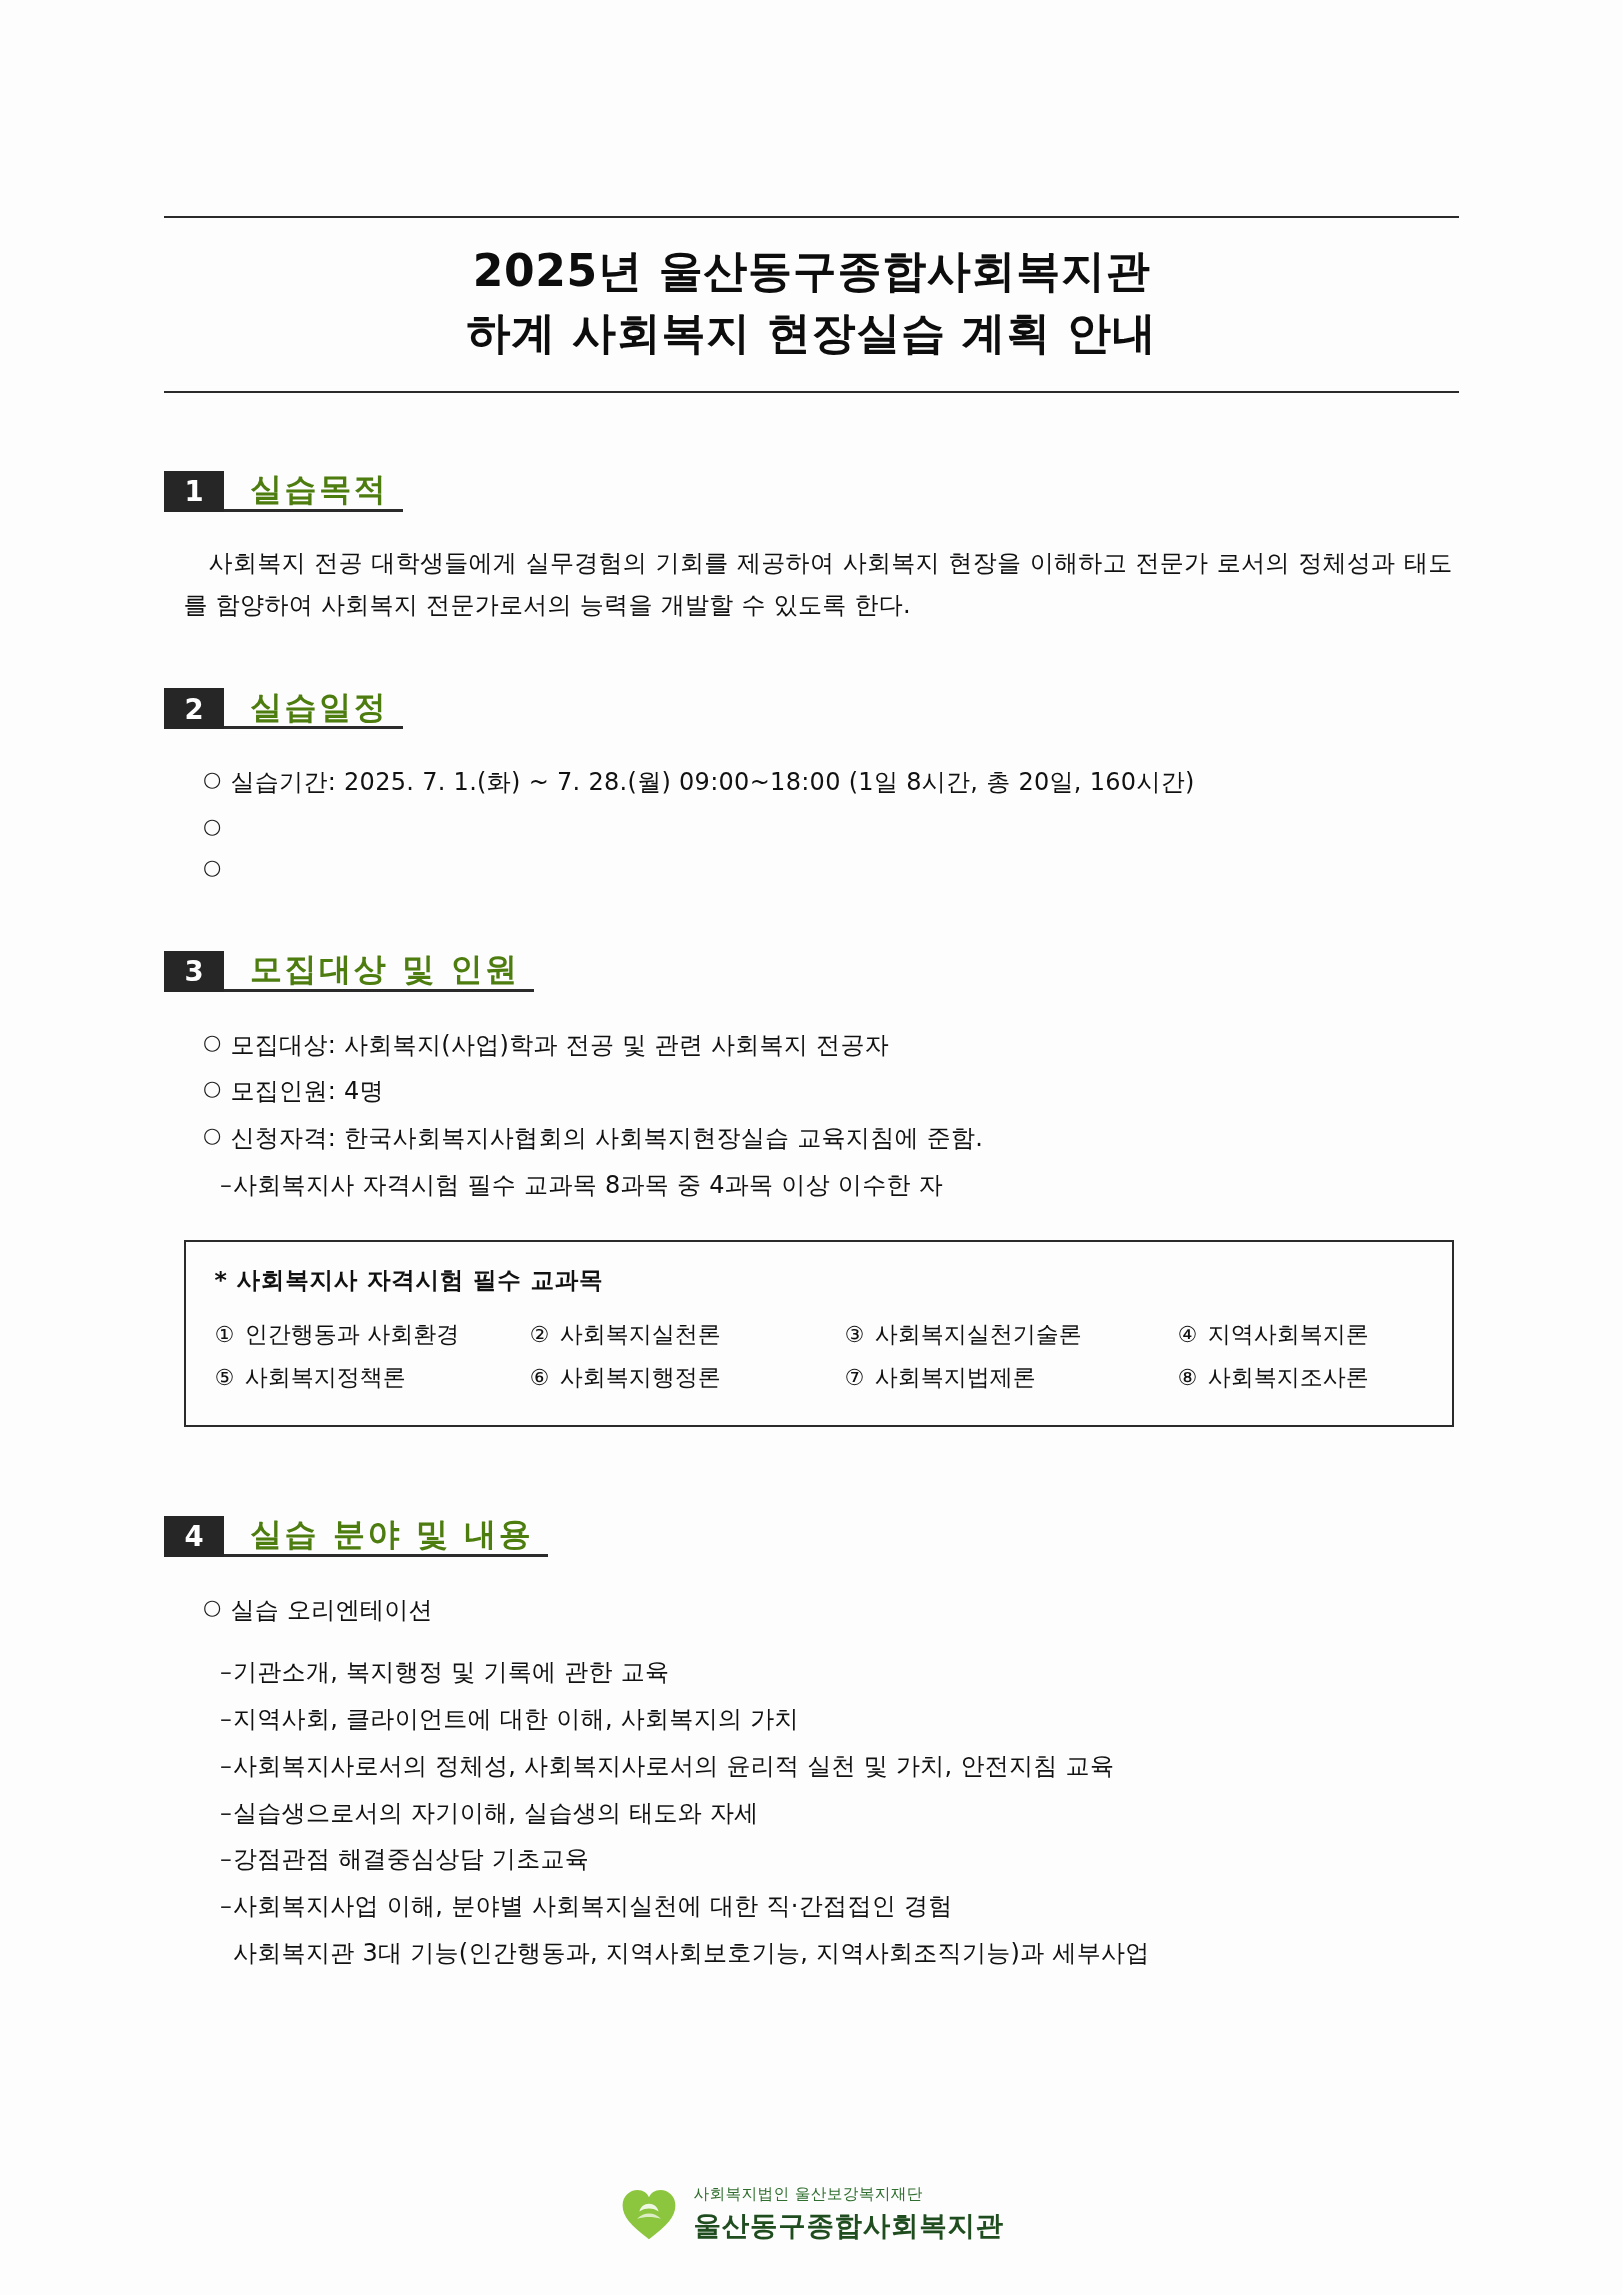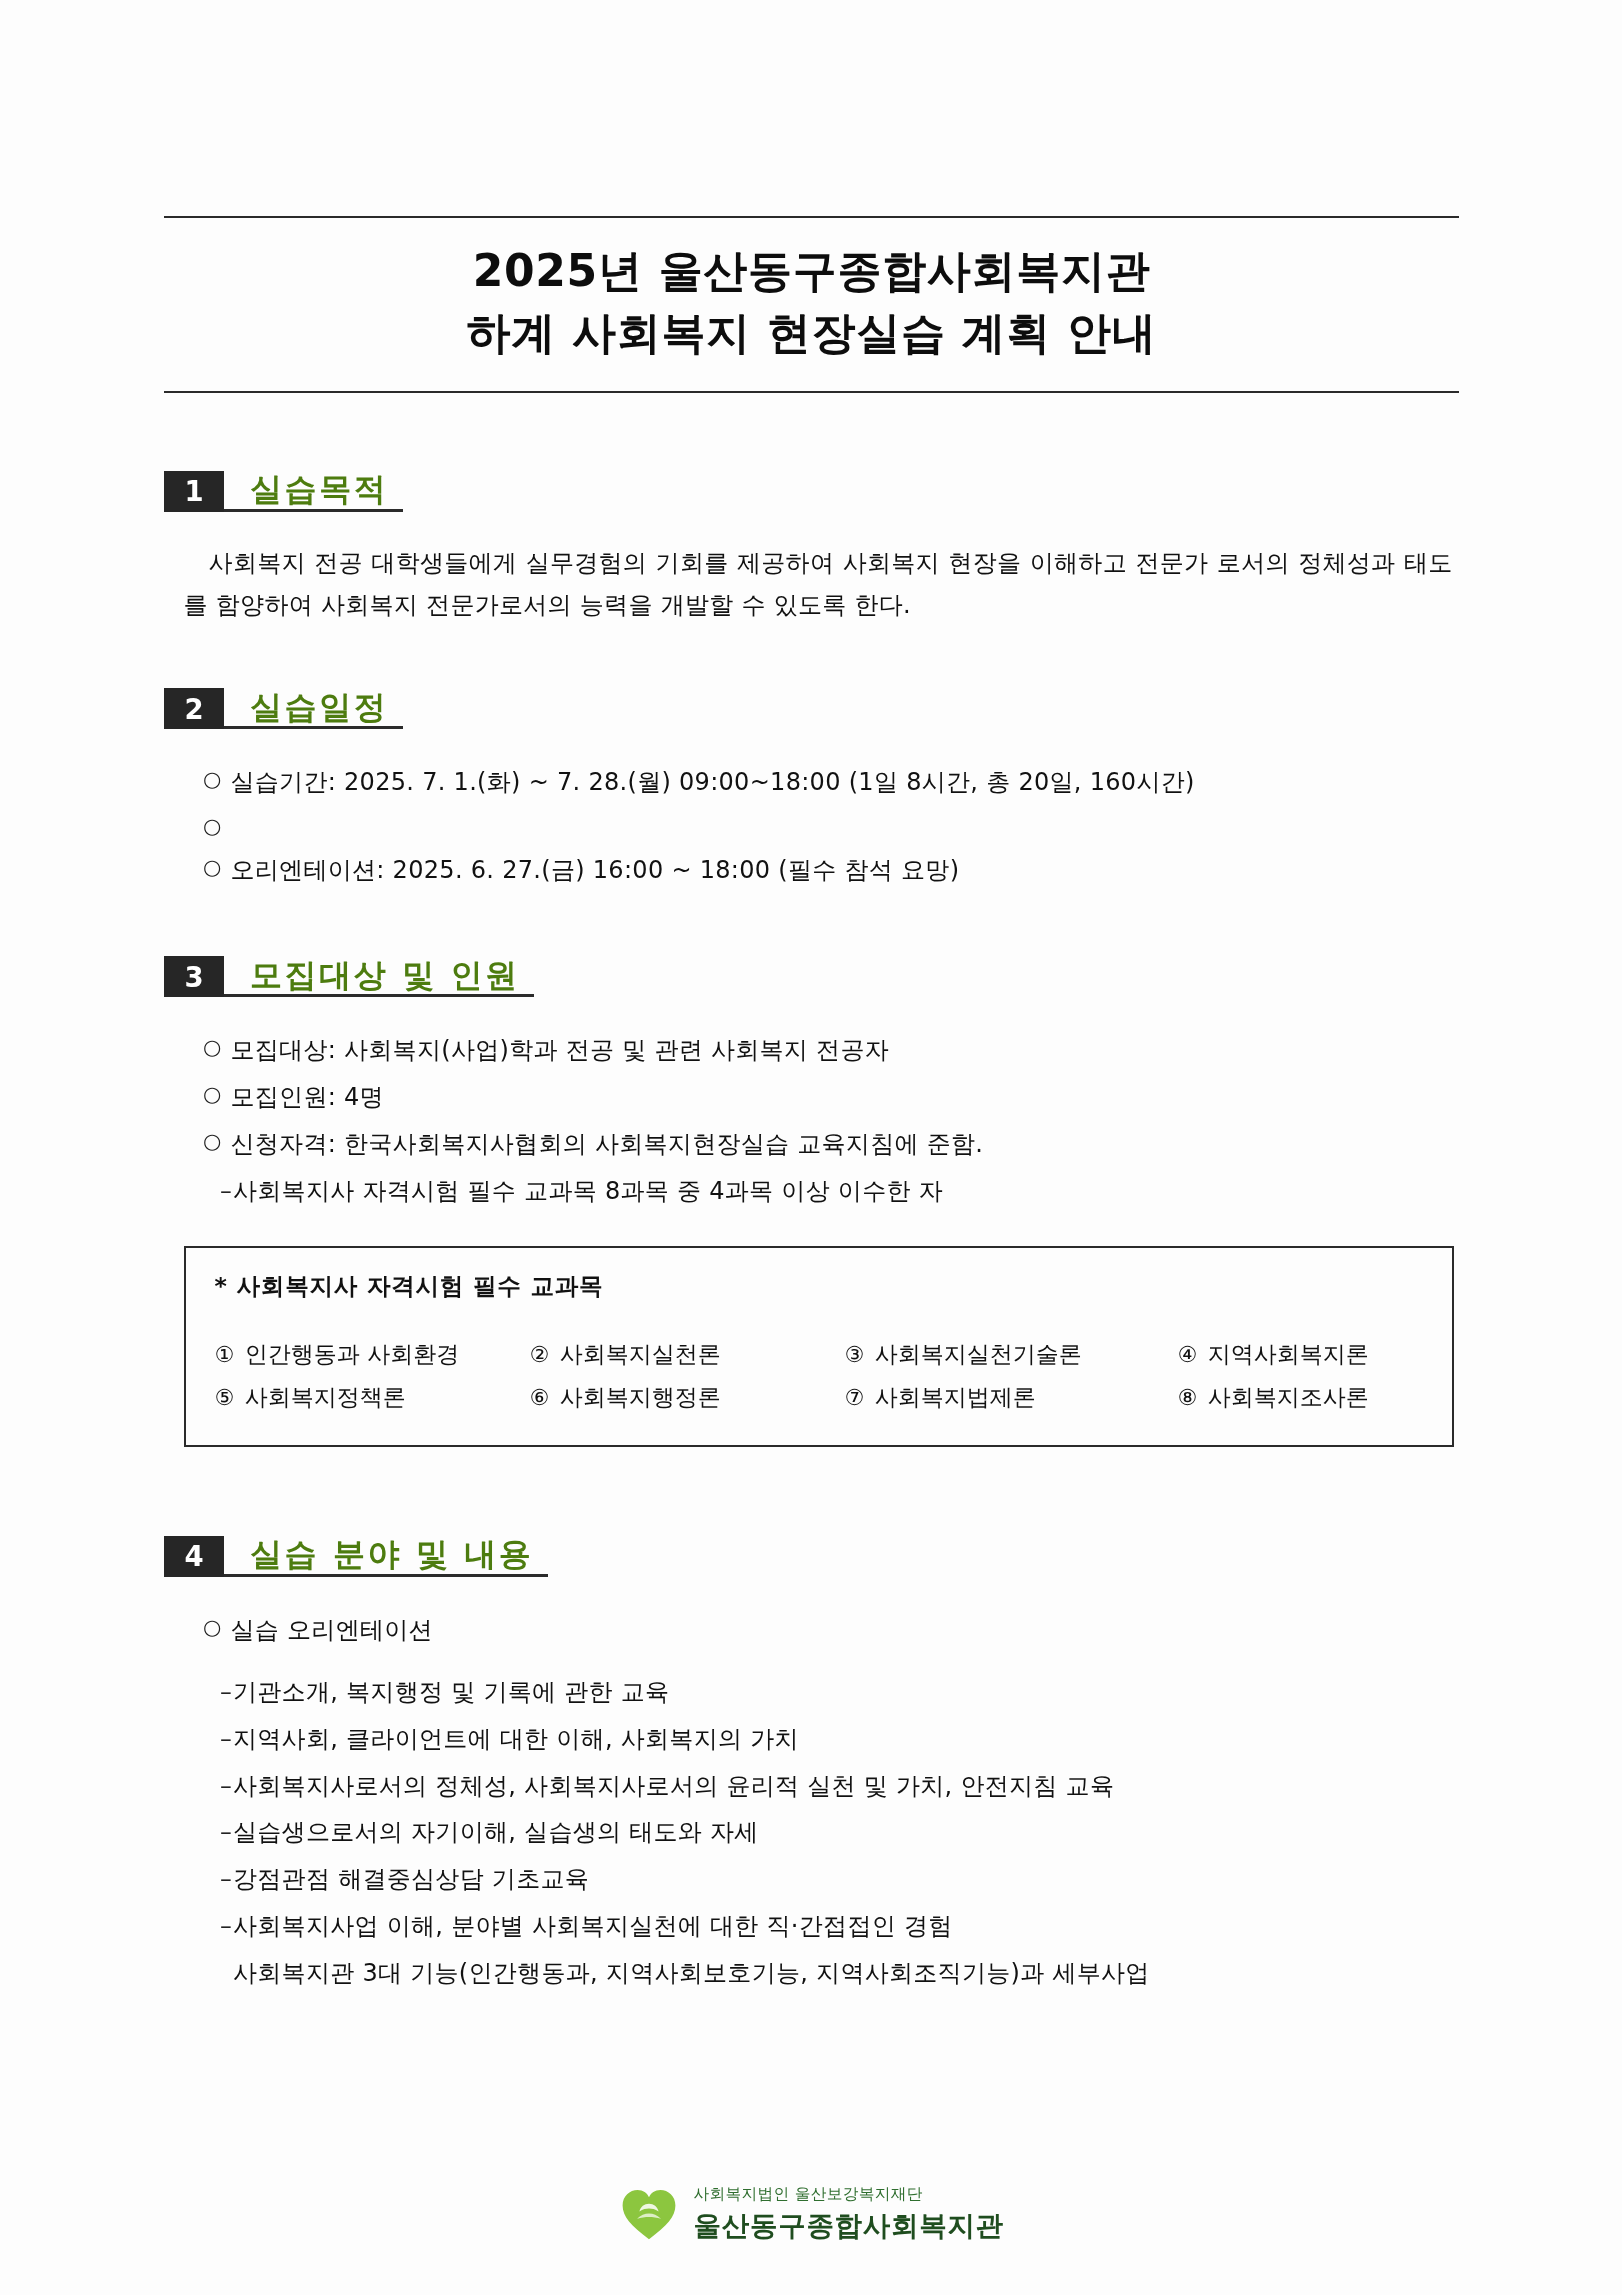--- a/index.html
+++ b/index.html
@@ -111,21 +111,21 @@
   
   .subject-box {
     border: 2px solid #2b2b2b;
     margin: 31px 5.2px 0 19.6px;
     padding: 22px 29px 25px 29px;
   }
   .subject-box .box-title {
     font-size: 23.6px;
     font-weight: bold;
     letter-spacing: 0.7px;
-    margin-bottom: 31px;
+    margin-bottom: 17px;
   }
   .subject-row {
     display: flex;
     font-size: 23px;
     line-height: 1.9;
   }
   .subject-cell {
     display: flex;
     align-items: baseline;
   }
@@ -207,21 +207,20 @@
     <ul class="bullets">
       <li>
         <span class="mark-circle">○</span>
         <span class="li-text">실습기간: 2025. 7. 1.(화) ~ 7. 28.(월) 09:00~18:00 (1일 8시간, 총 20일, 160시간)</span>
       </li>
       <li>
         <span class="mark-circle">○</span>
       </li>
       <li>
         <span class="mark-circle">○</span>
-        <span class="li-text">오리엔테이션: 2025. 6. 27.(금) 16:00 ~ 18:00 (필수 참석 요망)</span>
       </li>
     </ul>
   </div>
 
   <div class="spacer-80"></div>
 
   <div class="section">
     <div class="sec-head">
       <div class="sec-num">3</div>
       <div class="sec-title">모집대상 및 인원</div>

